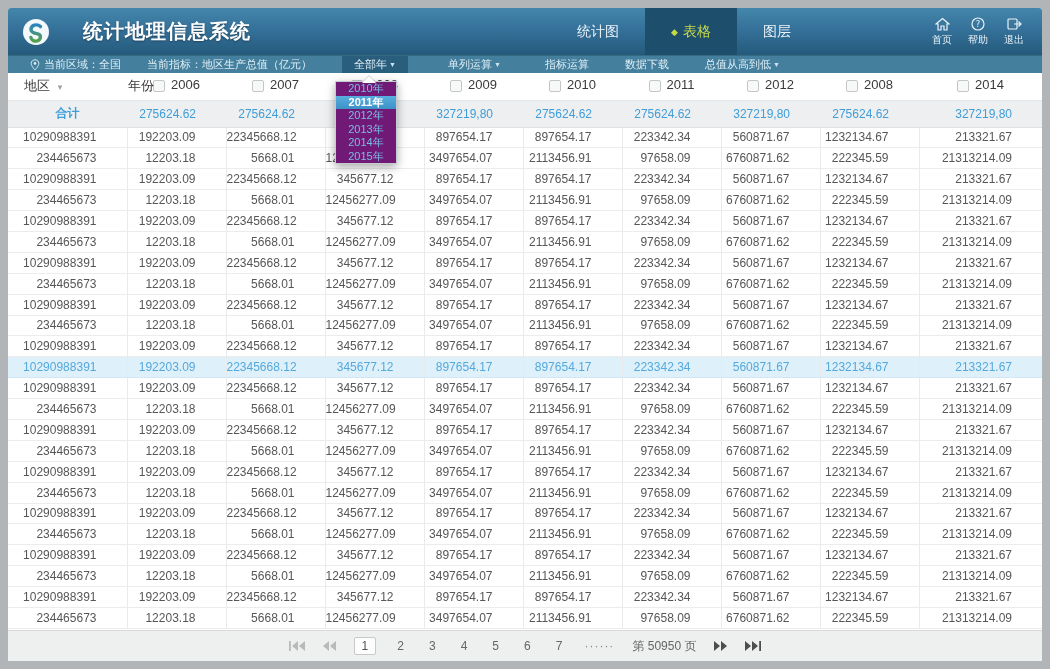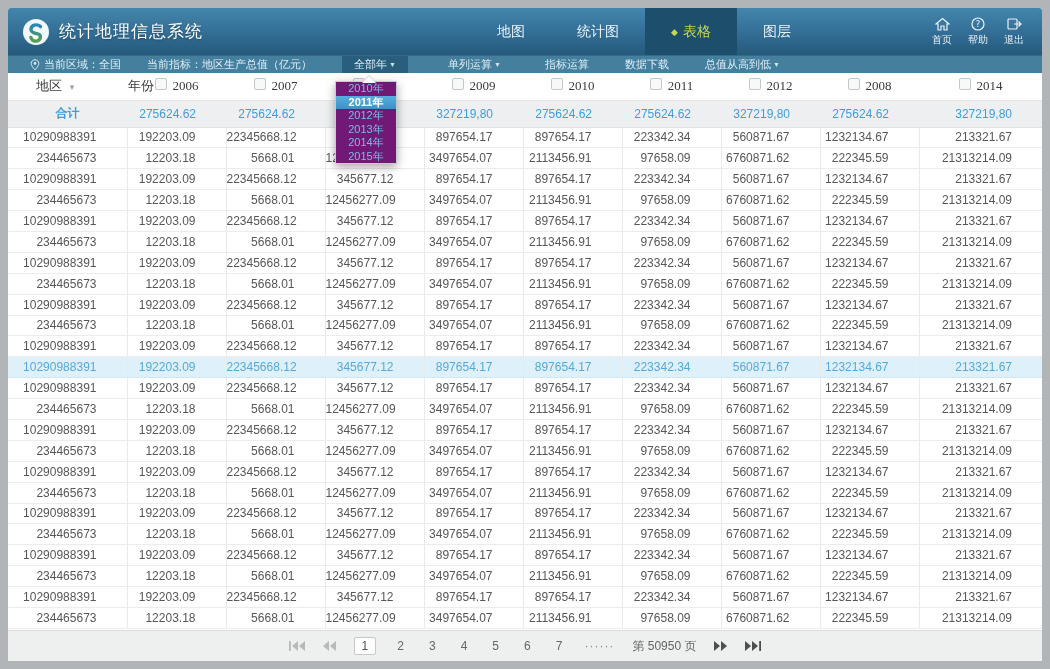--- a/index.html
+++ b/index.html
@@ -14,21 +14,21 @@
     border-radius: 3px 3px 0 0; overflow: visible;
   }
   
   .topbar {
     height: 47px; flex: 0 0 47px; display: flex; align-items: center;
     background: linear-gradient(180deg, #4486ab 0%, #35719a 45%, #245a7b 100%);
     border-radius: 3px 3px 0 0; padding-left: 14px; position: relative;
   }
   .brand { display: flex; align-items: center; gap: 9px; }
   .logo { width: 28px; height: 28px; display: block; }
-  .app-title { color: #fff; font-size: 17px; font-weight: normal; letter-spacing: 1px; text-shadow: 0 1px 2px rgba(0,0,0,.35); }
+  .app-title { color: #fff; font-size: 20px; font-weight: bold; letter-spacing: 1px; text-shadow: 0 1px 2px rgba(0,0,0,.35); margin-left: 24px; }
   .mainnav { display: flex; height: 100%; margin-left: auto; align-items: stretch; }
   .nav-item {
     display: flex; align-items: center; padding: 0 26px; color: #eaf3f8;
     font-size: 14px; cursor: pointer; white-space: nowrap;
   }
   .nav-item.active { background: #1d4f6c; color: #c6d94a; }
   .nav-item .diamond { font-size: 9px; margin-right: 5px; }
   .quicklinks { display: flex; gap: 16px; margin: 0 18px 0 115px; }
   .qlink { display: flex; flex-direction: column; align-items: center; gap: 2px; color: #e9f2f8; font-size: 10px; cursor: pointer; }
   .qlink svg { display: block; }
@@ -60,24 +60,24 @@
   .dd-item {
     height: 13.5px; line-height: 13.5px; text-align: center; font-size: 11px; color: #79bce6; cursor: pointer;
   }
   .dd-item.selected {
     background: linear-gradient(180deg, #58aede, #3c92c8); color: #fff; font-weight: bold;
   }
   
   .content { flex: 1 1 auto; overflow: hidden; position: relative; }
   table { width: 100%; border-collapse: collapse; table-layout: fixed; }
   thead th { height: 27px; font-size: 13px; font-weight: normal; color: #3a3a3a; background: #fff; position: relative; text-align: center; }
-  thead th.region-th { text-align: left; padding-left: 28px; }
+  thead th.region-th { text-align: left; padding-left: 16px; }
   .sort-caret { font-size: 9px; color: #9aa0a5; margin-left: 4px; }
   .year-label { position: absolute; left: 1px; top: 50%; transform: translateY(-50%); font-size: 13px; color: #3a3a3a; }
-  .hwrap { display: inline-flex; align-items: flex-start; gap: 6px; font-family: Liberation Serif, serif; }
+  .hwrap { display: inline-flex; align-items: flex-end; gap: 6px; }
   .cb {
     width: 12px; height: 12px; border: 1px solid #c3c7ca; background: #f7f8f8; border-radius: 2px; display: inline-block; cursor: pointer;
   }
   tr.total-row td { height: 27px; background: #edeff1; color: #3f9dd8; font-size: 12px; text-align: right; padding-right: 30px; border-top: 1px solid #e4e6e8; border-bottom: 1px solid #dfe1e3; }
   tr.total-row td.total-label { text-align: center; padding-right: 0; font-weight: bold; }
   tbody td {
     height: 20.9px; font-size: 12px; color: #565656; text-align: right; padding-right: 30px;
     border-bottom: 1px solid #ececec; border-right: 1px solid #e9eaeb; background: #fff; white-space: nowrap; overflow: hidden;
   }
   tbody td:last-child { border-right: none; }
@@ -109,23 +109,20 @@
             <stop offset="0" stop-color="#2d84bb"></stop>
               <stop offset="1" stop-color="#55a24e"></stop>
           </linearGradient>
         </defs>
         <circle cx="14" cy="14" r="13" fill="#f2f8fb"></circle>
         <path d="M18.5 8.6 C15 5.4, 9 7, 9 11.4 C9 14.8, 13.6 15.3, 15.8 15.9 C19.4 16.8, 19.2 21.2, 15.6 22.7 C12.2 24.1, 9.2 21.8, 8.9 19.4" fill="none" stroke="url(#lg)" stroke-width="3.4" stroke-linecap="round"></path>
       </svg>
       <h1 class="app-title">统计地理信息系统</h1>
     </div>
     <nav class="mainnav" id="main-nav">
-        <div class="nav-item">
-          <span>地图</span>
-        </div>
         <div class="nav-item">
           <span>统计图</span>
         </div>
         <div class="nav-item active">
           <span class="diamond">◆</span>
           <span>表格</span>
         </div>
         <div class="nav-item">
           <span>图层</span>
         </div>

